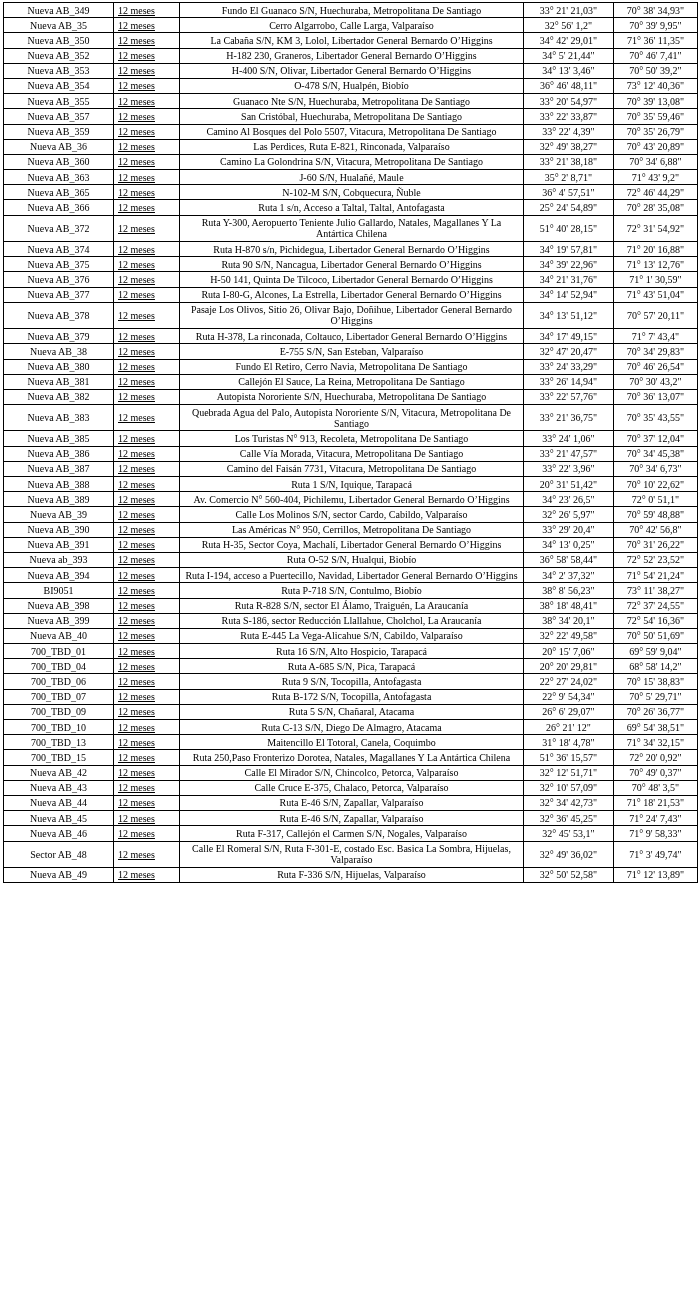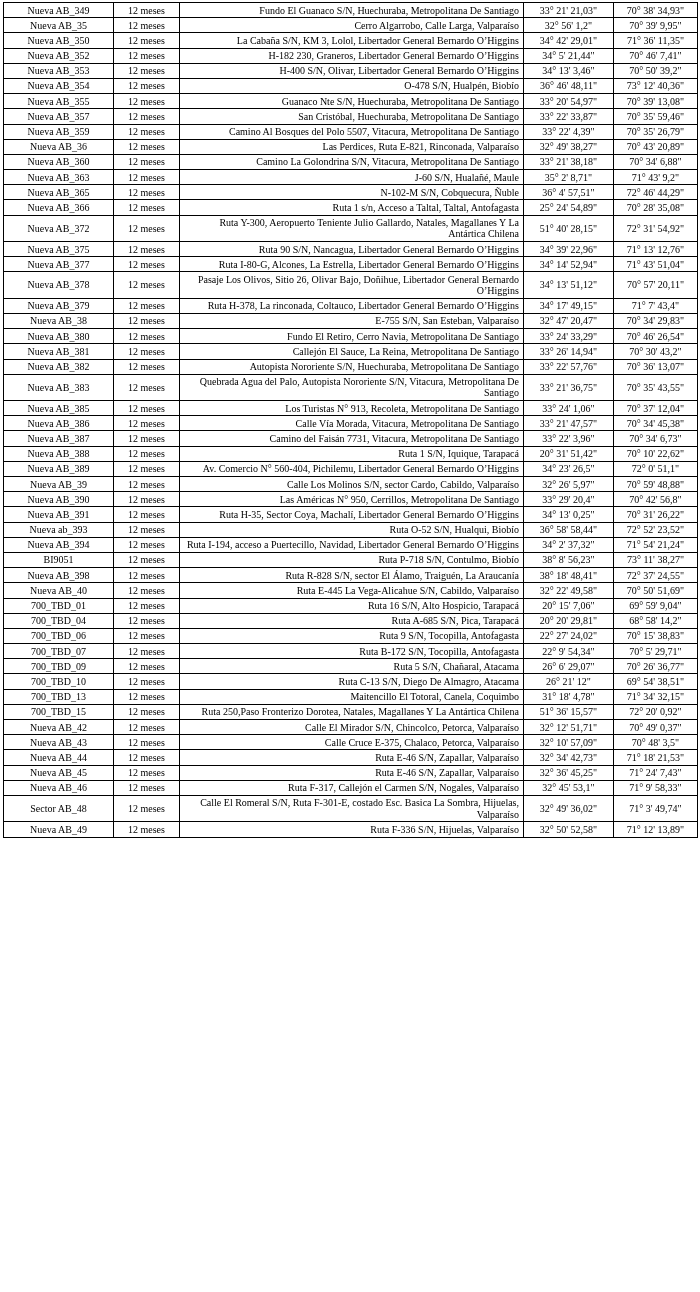--- a/index.html
+++ b/index.html
@@ -20,22 +20,22 @@
     font-size: 10px;
   }
   table.sites td {
     border: 1.5px solid #000;
     padding: 1.5px 4px;
     line-height: 1.12;
     vertical-align: middle;
     overflow: hidden;
   }
   td.c-id   { text-align: center; }
-  td.c-dur  { text-align: center; }
-  td.c-addr { text-align: right; }
+  td.c-dur  { text-align: left; text-decoration: underline; }
+  td.c-addr { text-align: center; }
   td.c-lat  { text-align: center; }
   td.c-lon  { text-align: center; }
 </style>
 </head>
 <body>
 
 <div class="page">
   <table class="sites">
     <colgroup>
       <col style="width:110px">
@@ -144,27 +144,41 @@
           <td class="c-lon">70° 28' 35,08"</td>
         </tr>
         <tr>
           <td class="c-id">Nueva AB_372</td>
           <td class="c-dur">12 meses</td>
           <td class="c-addr">Ruta Y-300, Aeropuerto Teniente Julio Gallardo, Natales, Magallanes Y La Antártica Chilena</td>
           <td class="c-lat">51° 40' 28,15"</td>
           <td class="c-lon">72° 31' 54,92"</td>
         </tr>
         <tr>
+          <td class="c-id">Nueva AB_374</td>
+          <td class="c-dur">12 meses</td>
+          <td class="c-addr">Ruta H-870 s/n, Pichidegua, Libertador General Bernardo O’Higgins</td>
+          <td class="c-lat">34° 19' 57,81"</td>
+          <td class="c-lon">71° 20' 16,88"</td>
+        </tr>
+        <tr>
           <td class="c-id">Nueva AB_375</td>
           <td class="c-dur">12 meses</td>
           <td class="c-addr">Ruta 90 S/N, Nancagua, Libertador General Bernardo O’Higgins</td>
           <td class="c-lat">34° 39' 22,96"</td>
           <td class="c-lon">71° 13' 12,76"</td>
         </tr>
         <tr>
+          <td class="c-id">Nueva AB_376</td>
+          <td class="c-dur">12 meses</td>
+          <td class="c-addr">H-50 141, Quinta De Tilcoco, Libertador General Bernardo O’Higgins</td>
+          <td class="c-lat">34° 21' 31,76"</td>
+          <td class="c-lon">71° 1' 30,59"</td>
+        </tr>
+        <tr>
           <td class="c-id">Nueva AB_377</td>
           <td class="c-dur">12 meses</td>
           <td class="c-addr">Ruta I-80-G, Alcones, La Estrella, Libertador General Bernardo O’Higgins</td>
           <td class="c-lat">34° 14' 52,94"</td>
           <td class="c-lon">71° 43' 51,04"</td>
         </tr>
         <tr>
           <td class="c-id">Nueva AB_378</td>
           <td class="c-dur">12 meses</td>
           <td class="c-addr">Pasaje Los Olivos, Sitio 26, Olivar Bajo, Doñihue, Libertador General Bernardo O’Higgins</td>
@@ -289,20 +303,27 @@
           <td class="c-addr">Ruta P-718 S/N, Contulmo, Biobío</td>
           <td class="c-lat">38° 8' 56,23"</td>
           <td class="c-lon">73° 11' 38,27"</td>
         </tr>
         <tr>
           <td class="c-id">Nueva AB_398</td>
           <td class="c-dur">12 meses</td>
           <td class="c-addr">Ruta R-828 S/N, sector El Álamo, Traiguén, La Araucanía</td>
           <td class="c-lat">38° 18' 48,41"</td>
           <td class="c-lon">72° 37' 24,55"</td>
+        </tr>
+        <tr>
+          <td class="c-id">Nueva AB_399</td>
+          <td class="c-dur">12 meses</td>
+          <td class="c-addr">Ruta S-186, sector Reducción Llallahue,  Cholchol, La Araucanía</td>
+          <td class="c-lat">38° 34' 20,1"</td>
+          <td class="c-lon">72° 54' 16,36"</td>
         </tr>
         <tr>
           <td class="c-id">Nueva AB_40</td>
           <td class="c-dur">12 meses</td>
           <td class="c-addr">Ruta E-445 La Vega-Alicahue S/N, Cabildo, Valparaíso</td>
           <td class="c-lat">32° 22' 49,58"</td>
           <td class="c-lon">70° 50' 51,69"</td>
         </tr>
         <tr>
           <td class="c-id">700_TBD_01</td>

